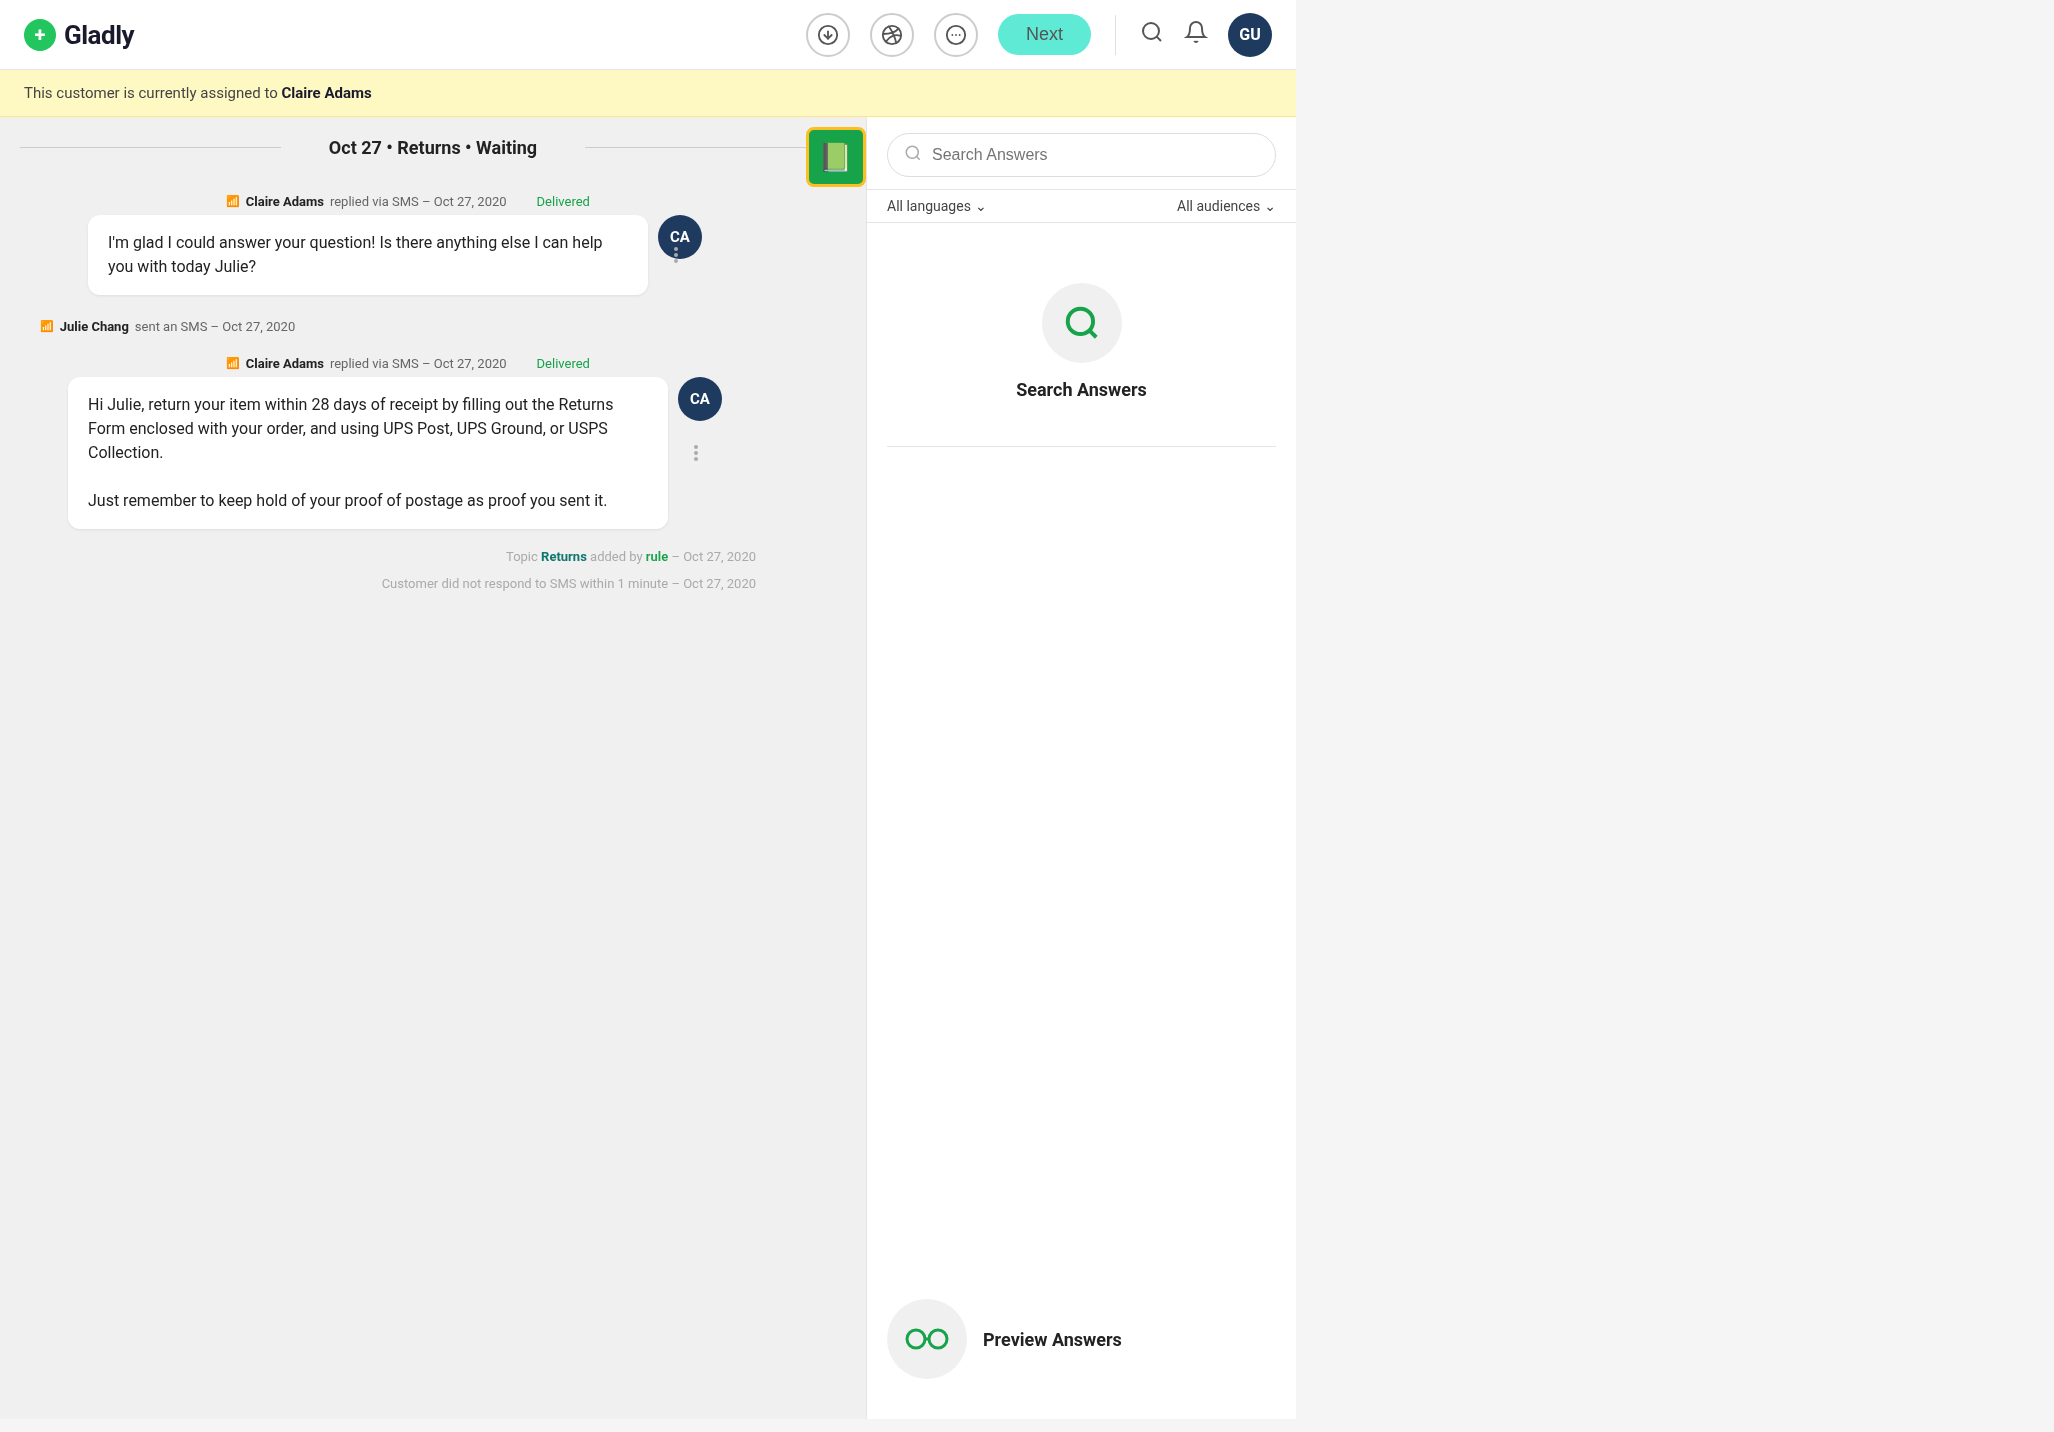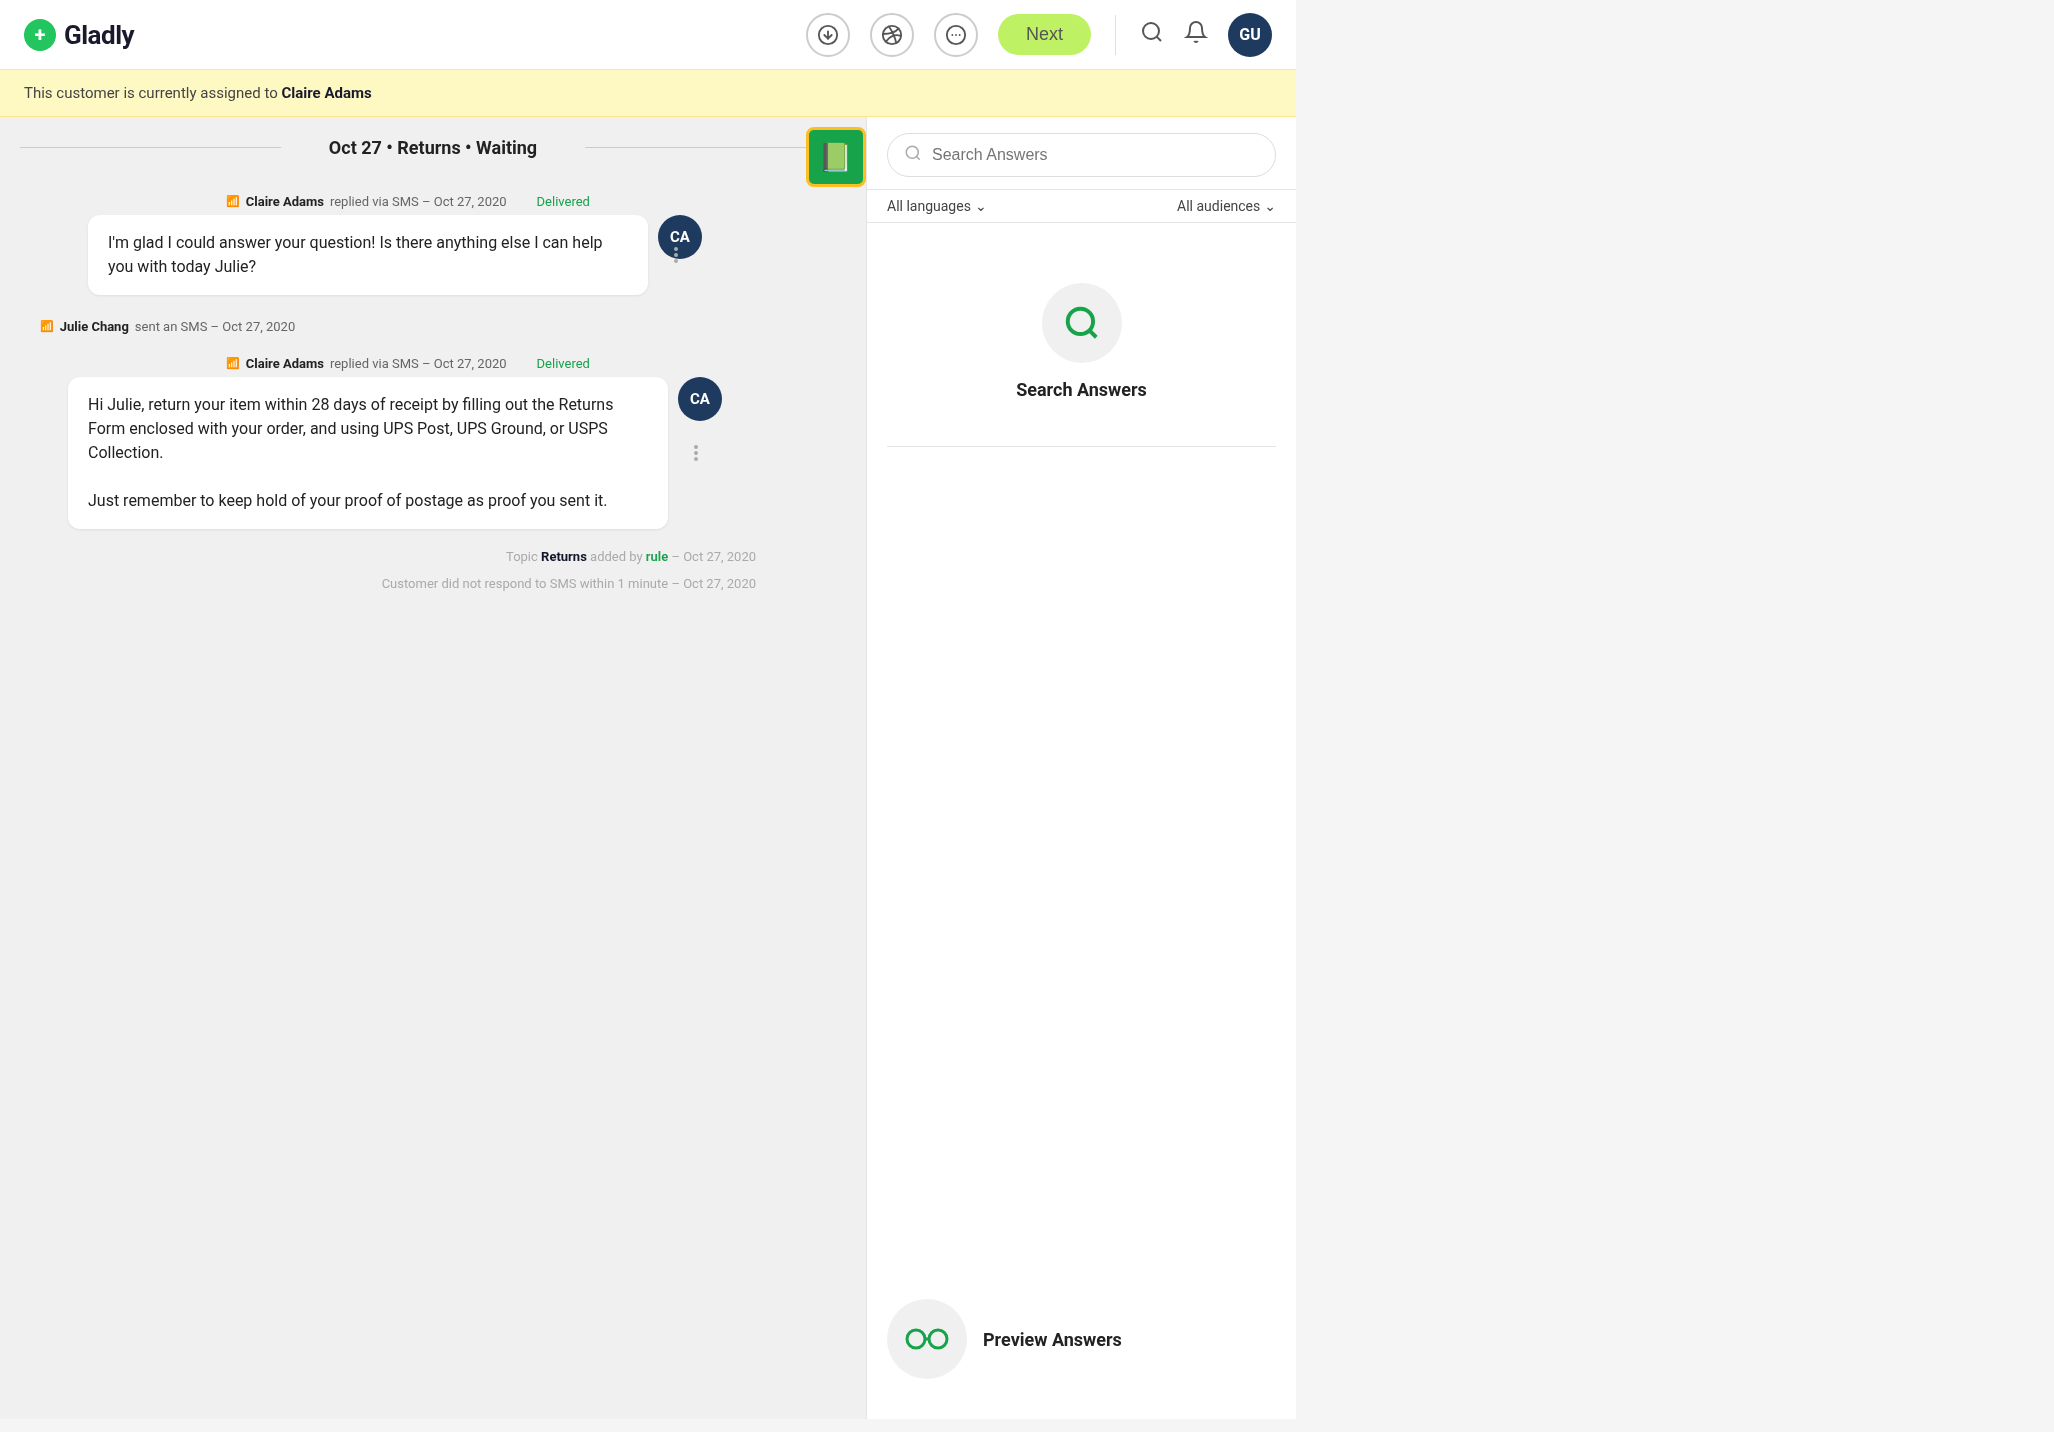--- a/index.html
+++ b/index.html
@@ -57,21 +57,21 @@
       border: 2px solid #ccc;
       background: transparent;
       display: flex;
       align-items: center;
       justify-content: center;
       cursor: pointer;
       color: #555;
       font-size: 20px;
     }
     .next-btn {
-      background: #bef264;
+      background: #5eead4;
       border: none;
       border-radius: 24px;
       padding: 10px 28px;
       font-size: 18px;
       font-weight: 500;
       color: #555;
       cursor: pointer;
     }
     .divider-v {
       width: 1px;
@@ -290,21 +290,21 @@
     
     .system-msg {
       text-align: right;
       font-size: 13px;
       color: #aaa;
       margin-top: 12px;
       padding-right: 30px;
     }
     .system-msg .topic-name {
       font-weight: 700;
-      color: #0f172a;
+      color: #0f766e;
     }
     .system-msg .rule-link {
       color: #16a34a;
       font-weight: 600;
     }
 
     
     .answers-panel {
       width: 430px;
       background: #fff;

